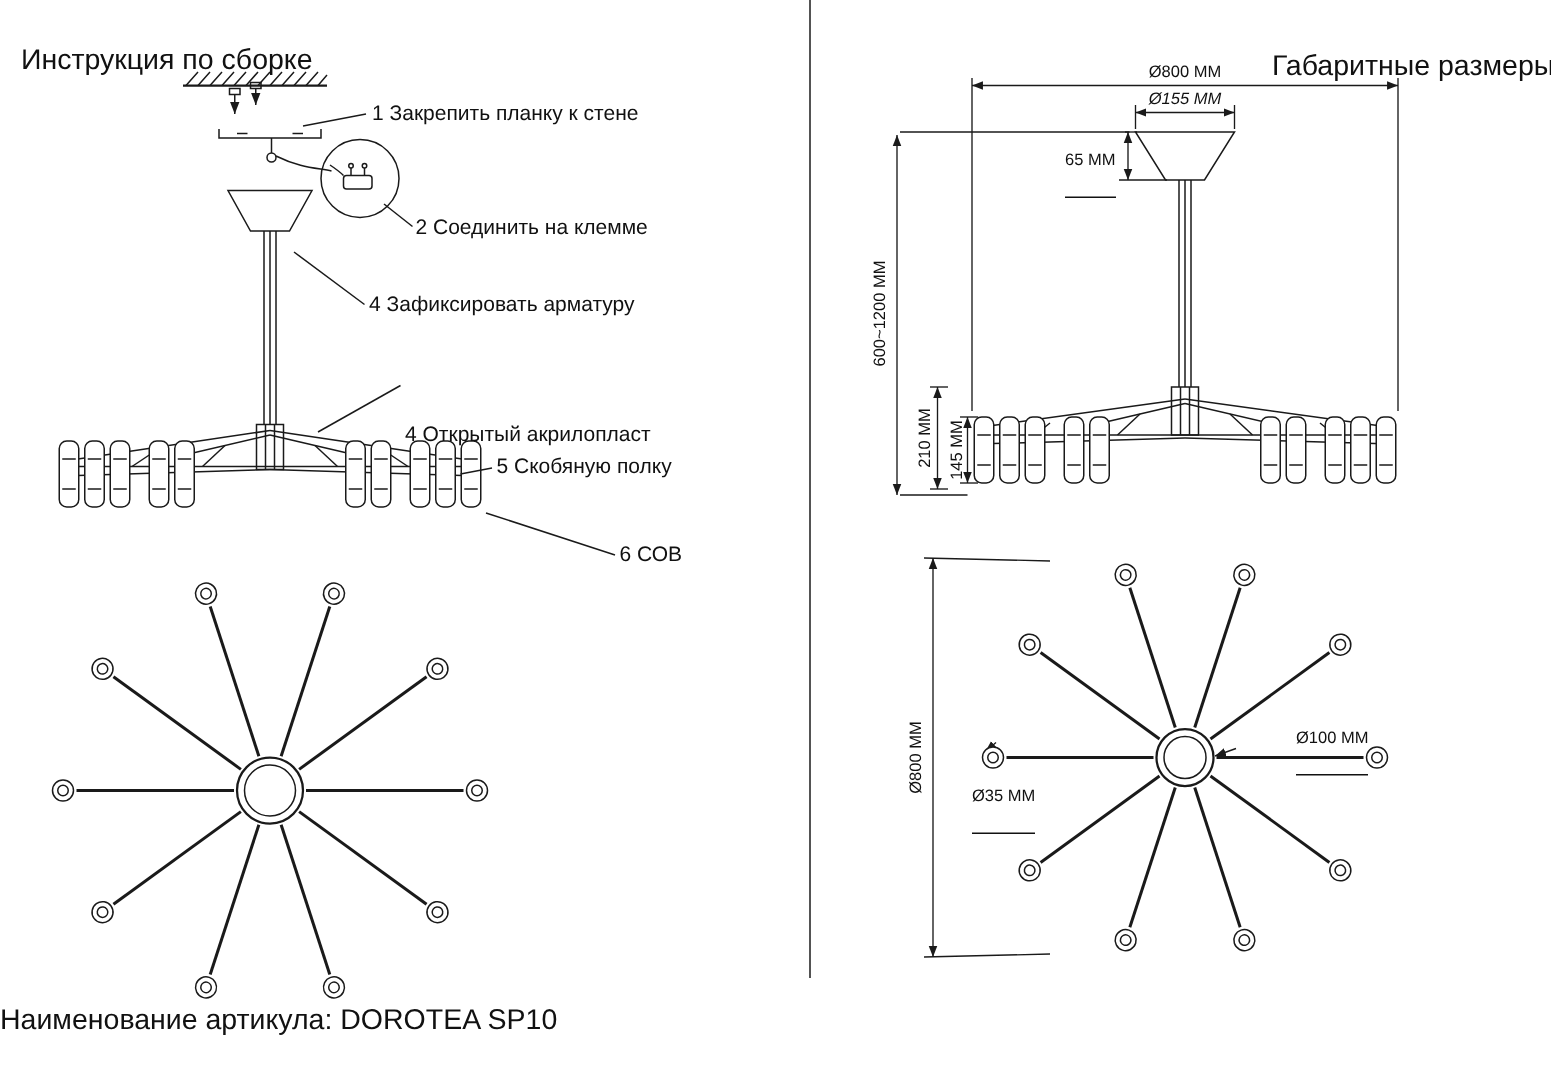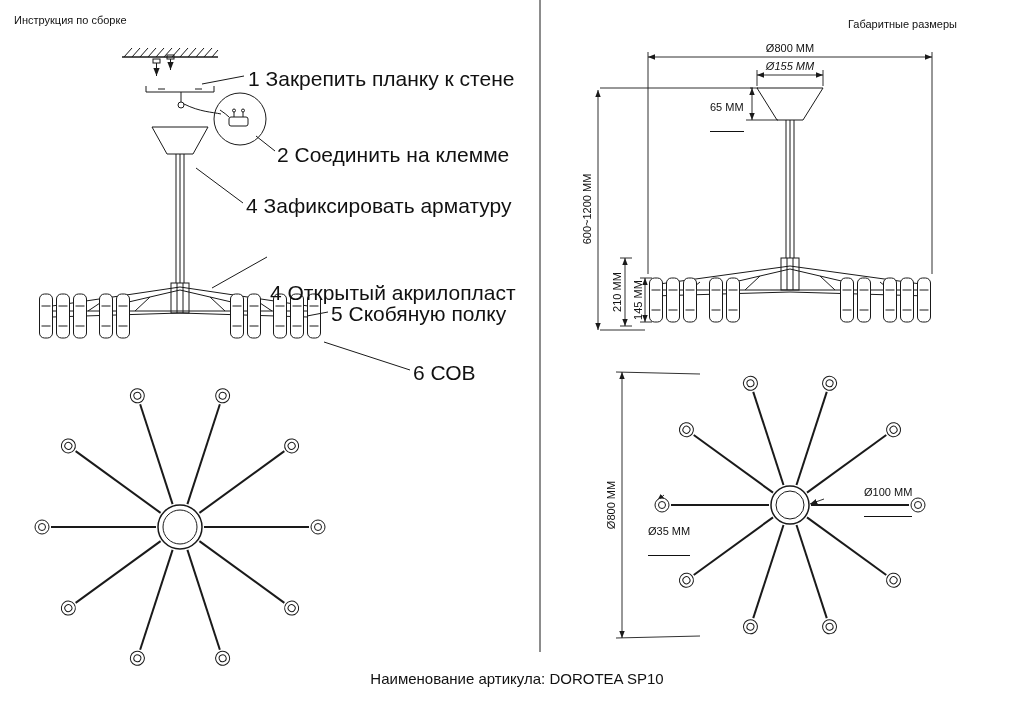--- a/index.html
+++ b/index.html
@@ -1,25 +1,25 @@
 <!DOCTYPE html>
 <html><head>
 <meta charset="utf-8">
 <style>
   html,body{margin:0;padding:0;}
   body{width:1034px;height:713px;background:#fff;position:relative;overflow:hidden;
        font-family:"Liberation Sans",sans-serif;color:#111;}
   .t{position:absolute;white-space:nowrap;color:#111;}
-  .title{font-size:11px;}
-  .step{font-size:21px;}
+  .title{font-size:19px;margin-top:16px;}
+  .step{font-size:14px;}
   .dim{font-size:11px;}
   .rot{transform:translate(-50%,-50%) rotate(-90deg);}
   .ctr{transform:translateX(-50%);}
   .ul{border-bottom:1px solid #111;padding-bottom:18px;}
-  .footer{left:0;right:0;text-align:center;font-size:15px;}
+  .footer{left:0;right:0;font-size:19px;}
   svg{position:absolute;left:0;top:0;}
 </style>
 </head>
 <body>
 
 <svg width="1034" height="713" viewBox="0 0 1034 713">
   <defs>
     <marker id="ae" viewBox="0 0 10 10" refX="9" refY="5" markerWidth="9" markerHeight="9" orient="auto-start-reverse">
       <path d="M0,1.5 L9,5 L0,8.5 z" fill="#1a1a1a"></path>
     </marker>

